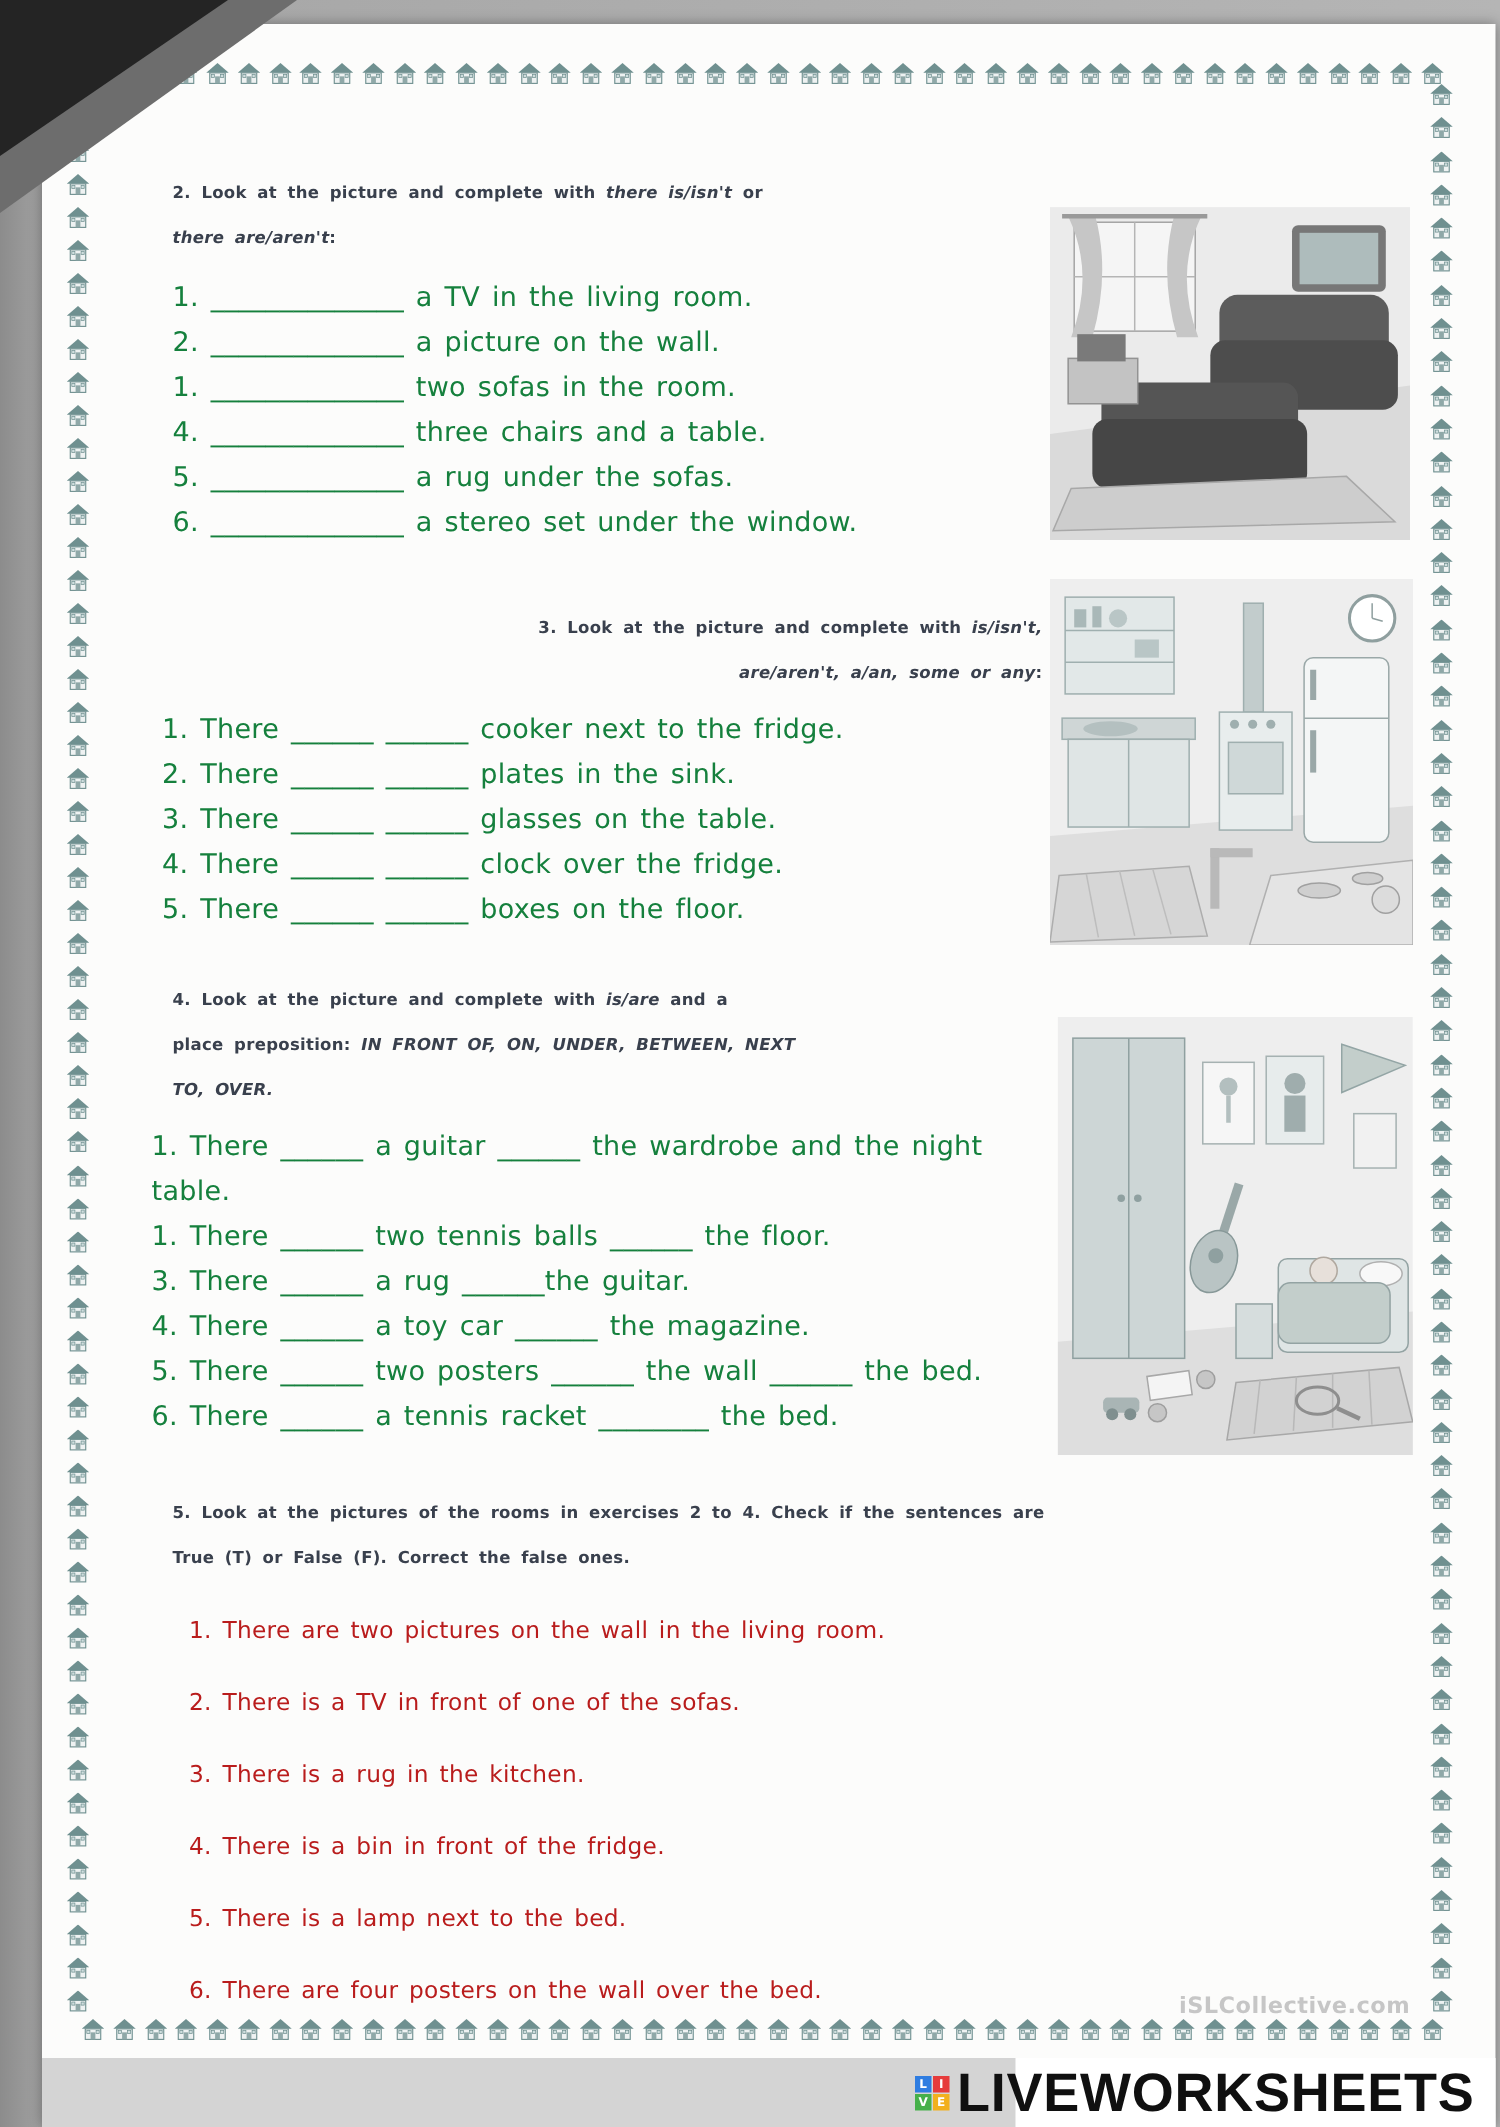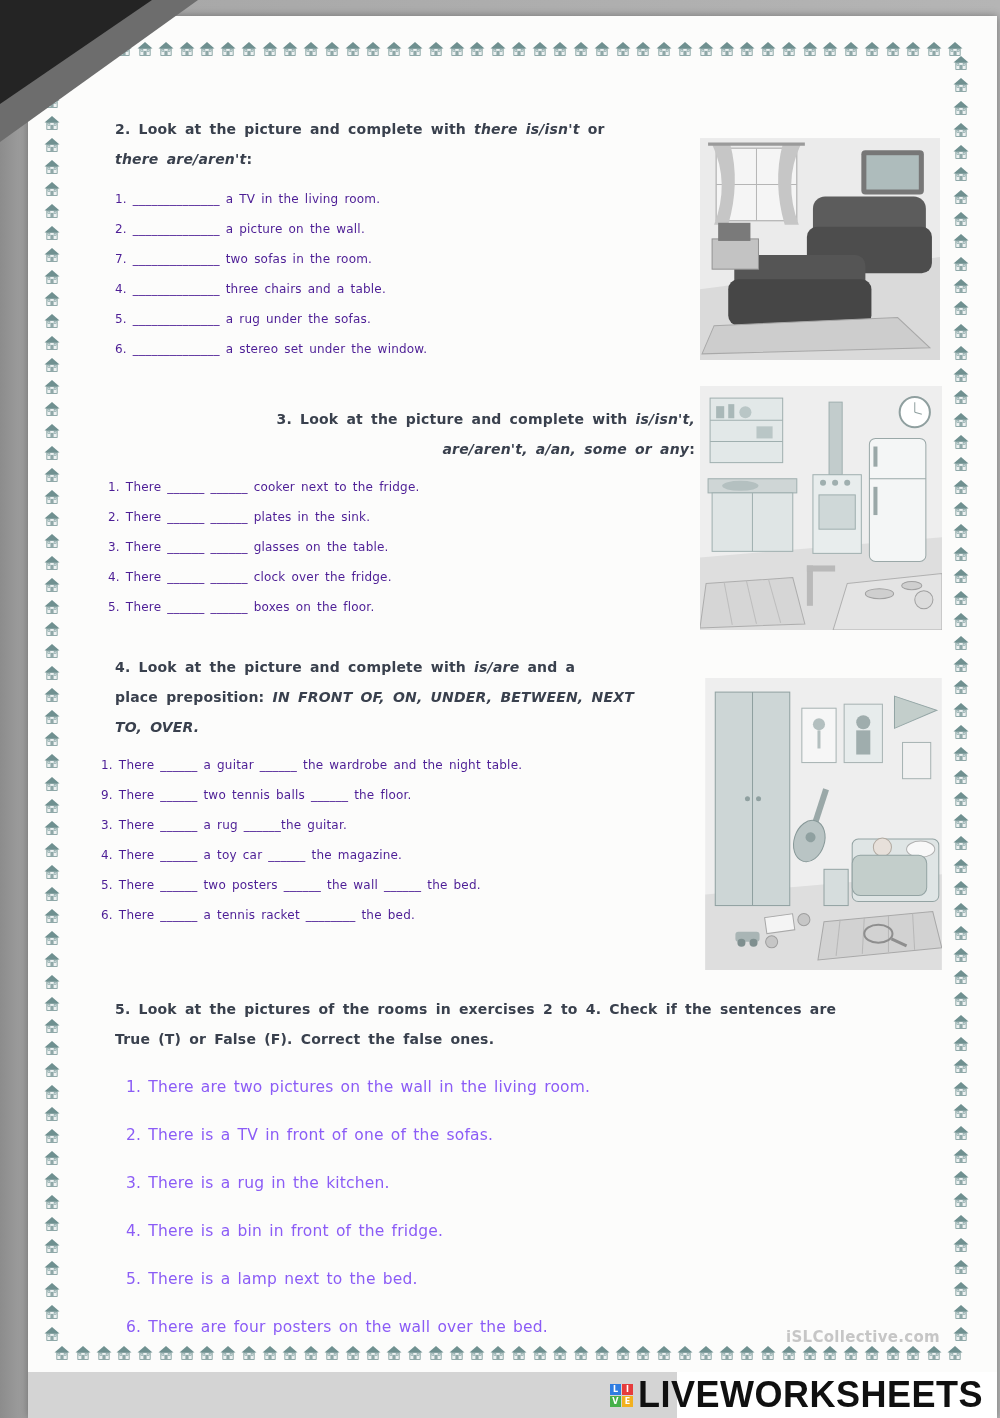--- a/index.html
+++ b/index.html
@@ -20,25 +20,25 @@
 
   
   .house-strip{position:absolute;display:flex;justify-content:space-between;z-index:2;}
   .strip-top{left:26px;right:34px;top:26px;height:20px;flex-direction:row;}
   .strip-bottom{left:26px;right:34px;top:1330px;height:20px;flex-direction:row;}
   .strip-left{left:16px;width:20px;top:56px;bottom:76px;flex-direction:column;}
   .strip-right{right:24px;width:20px;top:40px;bottom:76px;flex-direction:column;}
   .house{width:16px;height:15px;display:block;flex:0 0 auto;}
 
   
-  .heading{position:absolute;font-weight:bold;font-size:14px;line-height:30px;
+  .heading{position:absolute;font-weight:bold;font-size:11px;line-height:30px;
     color:#39404d;letter-spacing:.2px;word-spacing:3px;z-index:3;}
   .lines{position:absolute;z-index:3;}
-  .line{font-size:12px;line-height:30px;color:#4c1d95;letter-spacing:.2px;word-spacing:2px;}
-  .ex5-lines .line{line-height:30px;margin-bottom:18px;font-size:15.5px;color:#8b5cf6;}
+  .line{font-size:18px;line-height:30px;color:#15803d;letter-spacing:.2px;word-spacing:2px;}
+  .ex5-lines .line{line-height:30px;margin-bottom:18px;font-size:15.5px;color:#b91c1c;}
 
   .illus{position:absolute;z-index:1;}
   .illus svg{display:block;}
 
   .watermark{position:absolute;left:758px;top:1312px;font-size:15px;font-weight:bold;
     color:#c6c6c6;letter-spacing:.3px;z-index:3;}
 
   .bottom-bar{position:absolute;left:0;right:0;bottom:0;height:46px;background:#d4d4d4;z-index:4;}
   .logo-area{position:absolute;right:0;bottom:0;height:46px;width:320px;background:#ffffff;
     display:flex;align-items:center;justify-content:flex-end;padding-right:14px;box-sizing:border-box;z-index:5;}
@@ -1492,21 +1492,21 @@
 
   <div class="heading" style="left:87px;top:98px;width:580px;">
     <span>2. Look at the picture and complete with</span>
     <i>there is/isn't</i>
     <span>or</span><br>
     <i>there are/aren't</i><span>:</span>
   </div>
   <div class="lines" style="left:87px;top:168px;width:580px;">
     <div class="line">1. ______________ a TV in the living room.</div>
     <div class="line">2. ______________ a picture on the wall.</div>
-    <div class="line">7. ______________ two sofas in the room.</div>
+    <div class="line">1. ______________ two sofas in the room.</div>
     <div class="line">4. ______________ three chairs and a table.</div>
     <div class="line">5. ______________ a rug under the sofas.</div>
     <div class="line">6. ______________ a stereo set under the window.</div>
   </div>
 
   <div class="illus" style="left:672px;top:122px;">
     <svg width="240" height="222" viewBox="0 0 238 220">
       <rect width="238" height="220" fill="#ebebeb"></rect>
       <polygon points="0,150 238,118 238,220 0,220" fill="#dadada"></polygon>
       <rect x="16" y="10" width="80" height="72" fill="#f5f5f5" stroke="#a5a5a5"></rect>
@@ -1584,21 +1584,21 @@
   <div class="heading" style="left:87px;top:636px;width:600px;">
     <span>4. Look at the picture and complete with</span>
     <i>is/are</i>
     <span>and a</span><br>
     <span>place preposition:</span>
     <i>IN FRONT OF, ON, UNDER, BETWEEN, NEXT</i><br>
     <i>TO, OVER.</i>
   </div>
   <div class="lines" style="left:73px;top:734px;width:560px;">
     <div class="line">1. There ______ a guitar ______ the wardrobe and the night table.</div>
-    <div class="line">9. There ______ two tennis balls ______ the floor.</div>
+    <div class="line">1. There ______ two tennis balls ______ the floor.</div>
     <div class="line">3. There ______ a rug ______the guitar.</div>
     <div class="line">4. There ______ a toy car ______ the magazine.</div>
     <div class="line">5. There ______ two posters ______ the wall ______ the bed.</div>
     <div class="line">6. There ______ a tennis racket ________ the bed.</div>
   </div>
 
   <div class="illus" style="left:677px;top:662px;">
     <svg width="237" height="292" viewBox="0 0 235 290">
       <rect width="235" height="290" fill="#eeeeee"></rect>
       <polygon points="0,215 235,195 235,290 0,290" fill="#dedede"></polygon>

